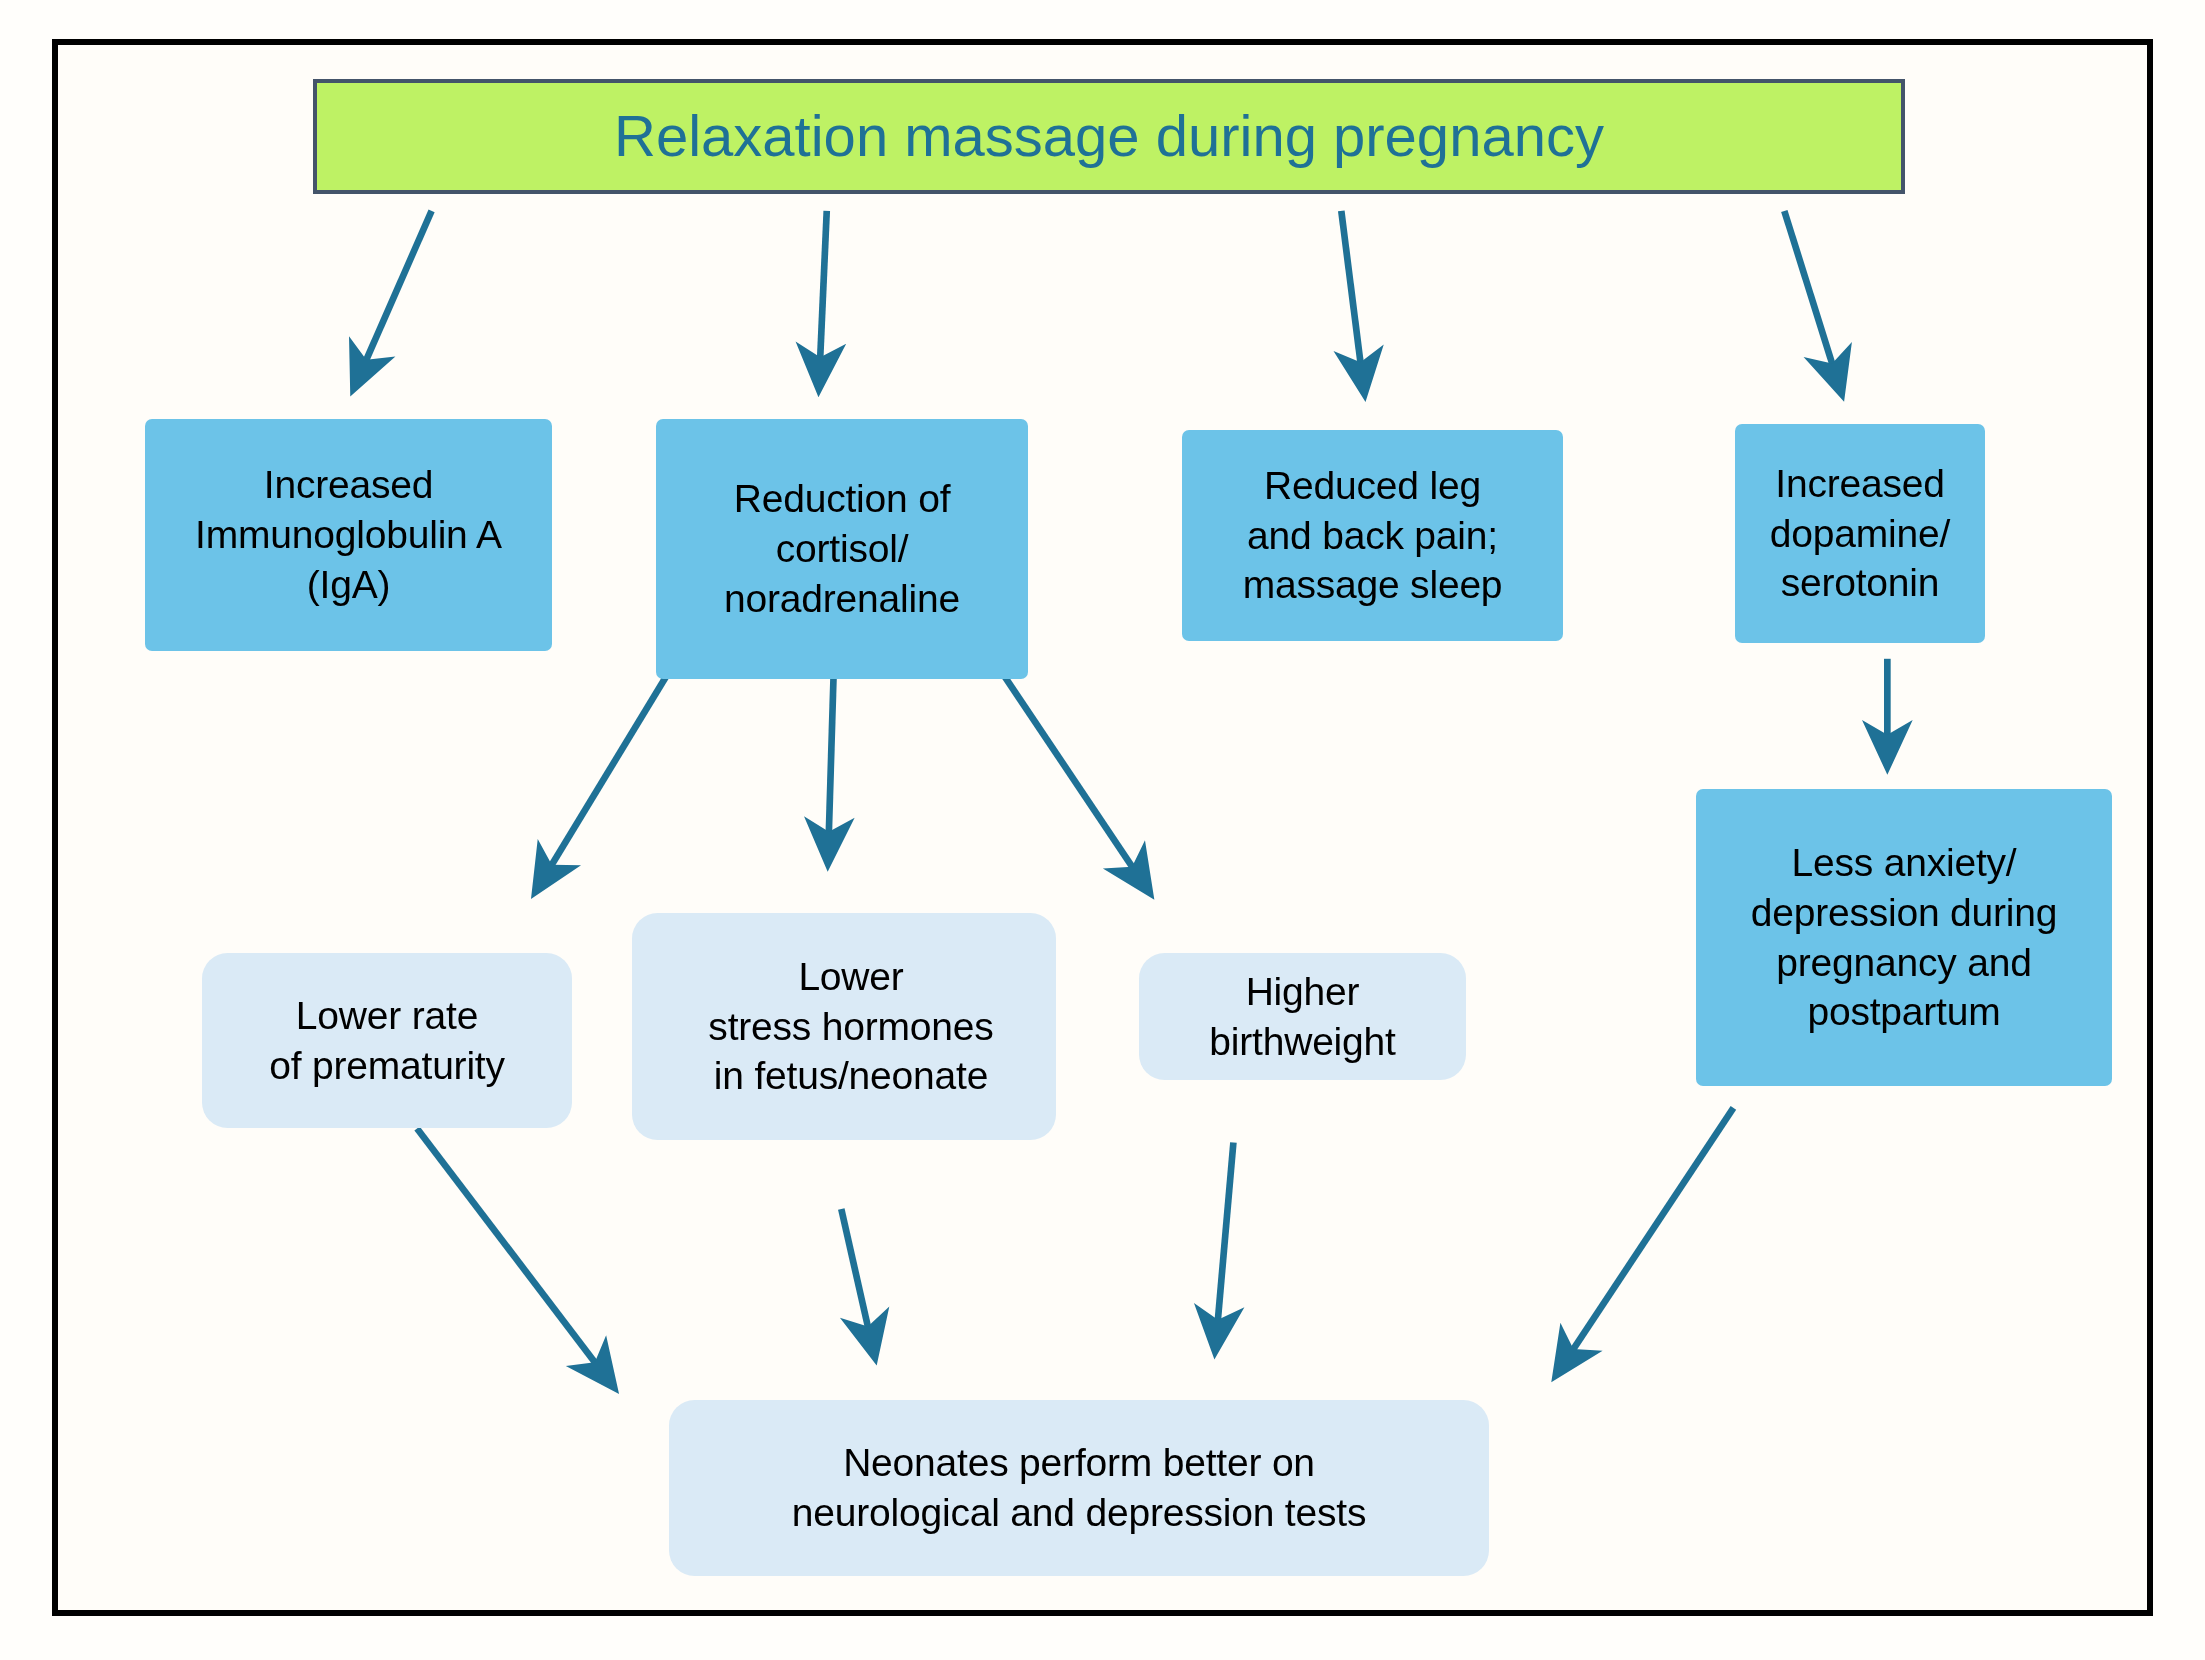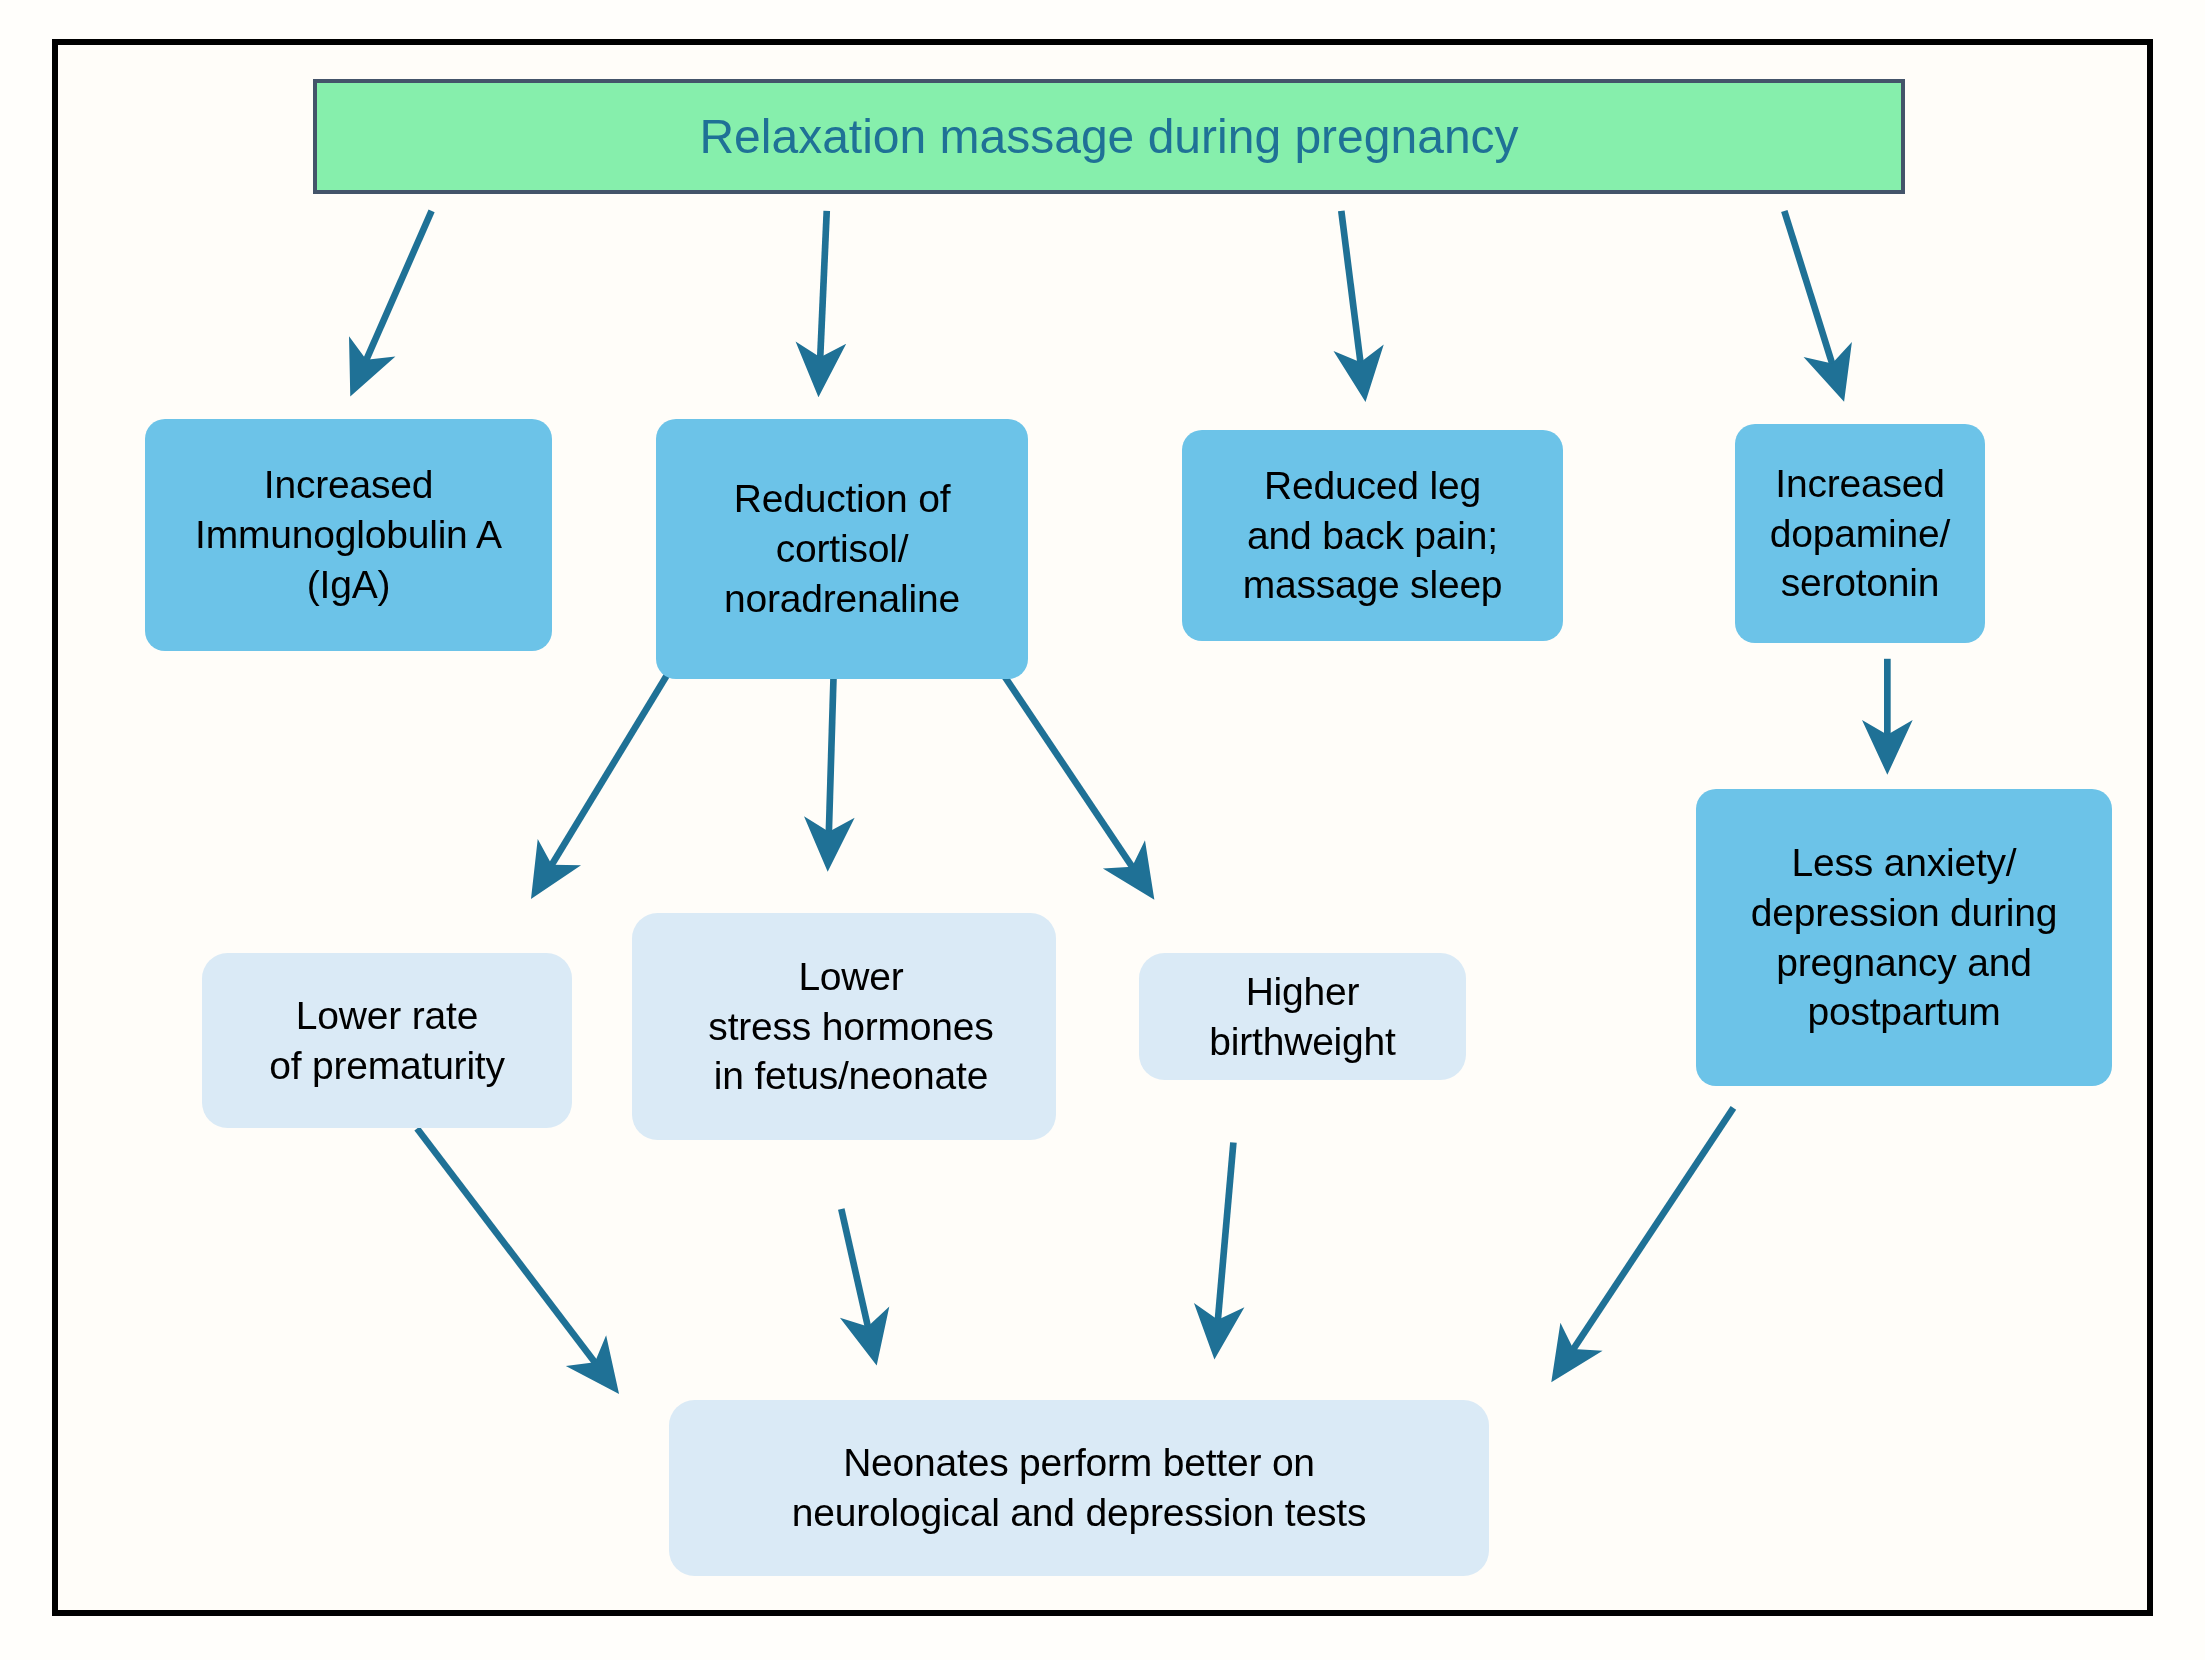--- a/index.html
+++ b/index.html
@@ -39,30 +39,30 @@
     display: flex;
     align-items: center;
     justify-content: center;
     text-align: center;
     color: #000000;
     line-height: 1.28;
     white-space: pre-line;
     letter-spacing: -0.2px;
   }
   .title-node {
-    background: #86efac;
+    background: #bef264;
     border: 4.2px solid #44546a;
     color: #1f7196;
-    font-size: 48px;
+    font-size: 58px;
     font-weight: 400;
     letter-spacing: 0px;
   }
   .node-strong {
     background: #6cc3e8;
-    border-radius: 20px;
+    border-radius: 7px;
     font-size: 39px;
   }
   .node-soft {
     background: #daeaf6;
     border-radius: 25.5px;
     font-size: 39px;
   }
 </style>
 </head>
 <body>

